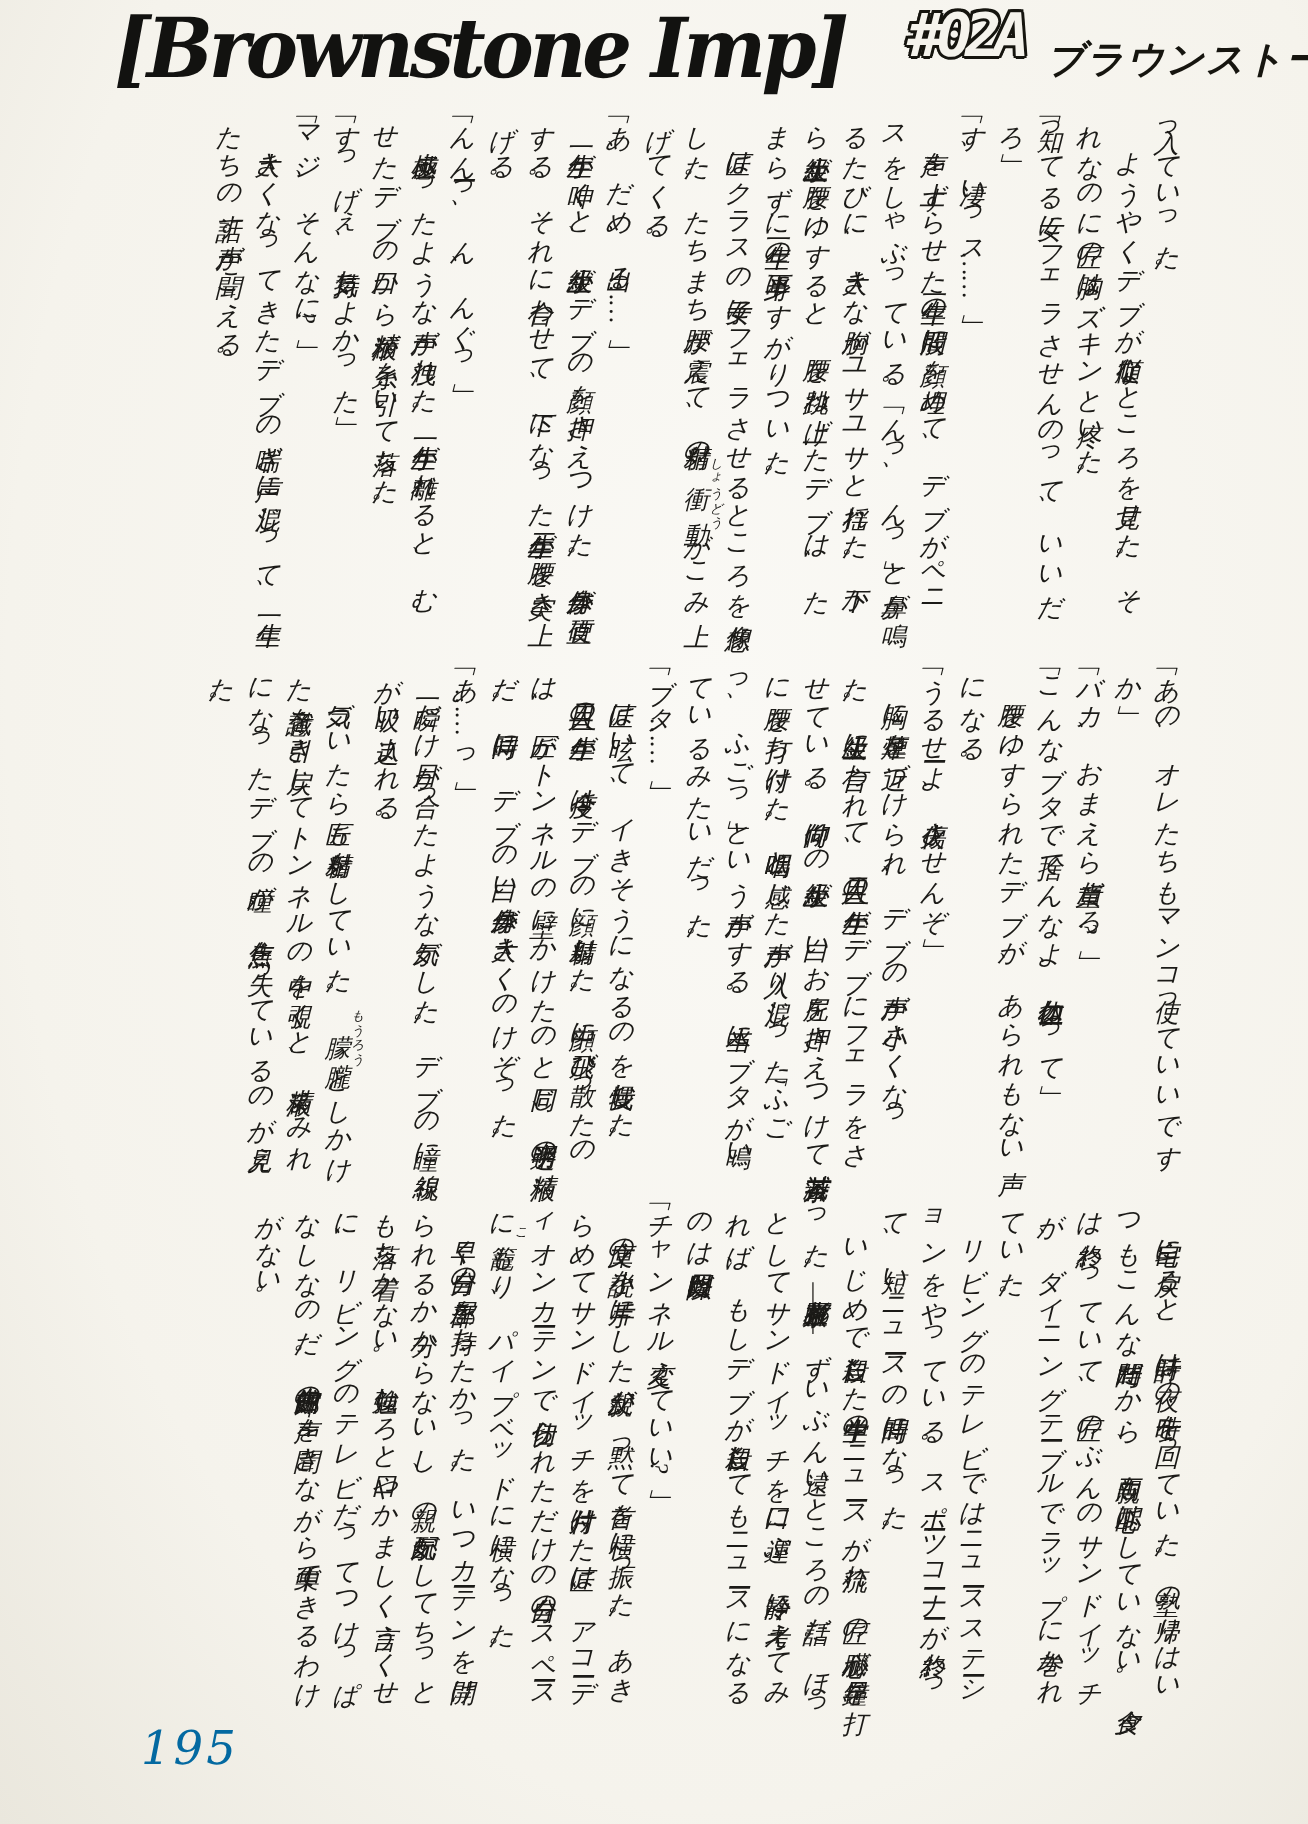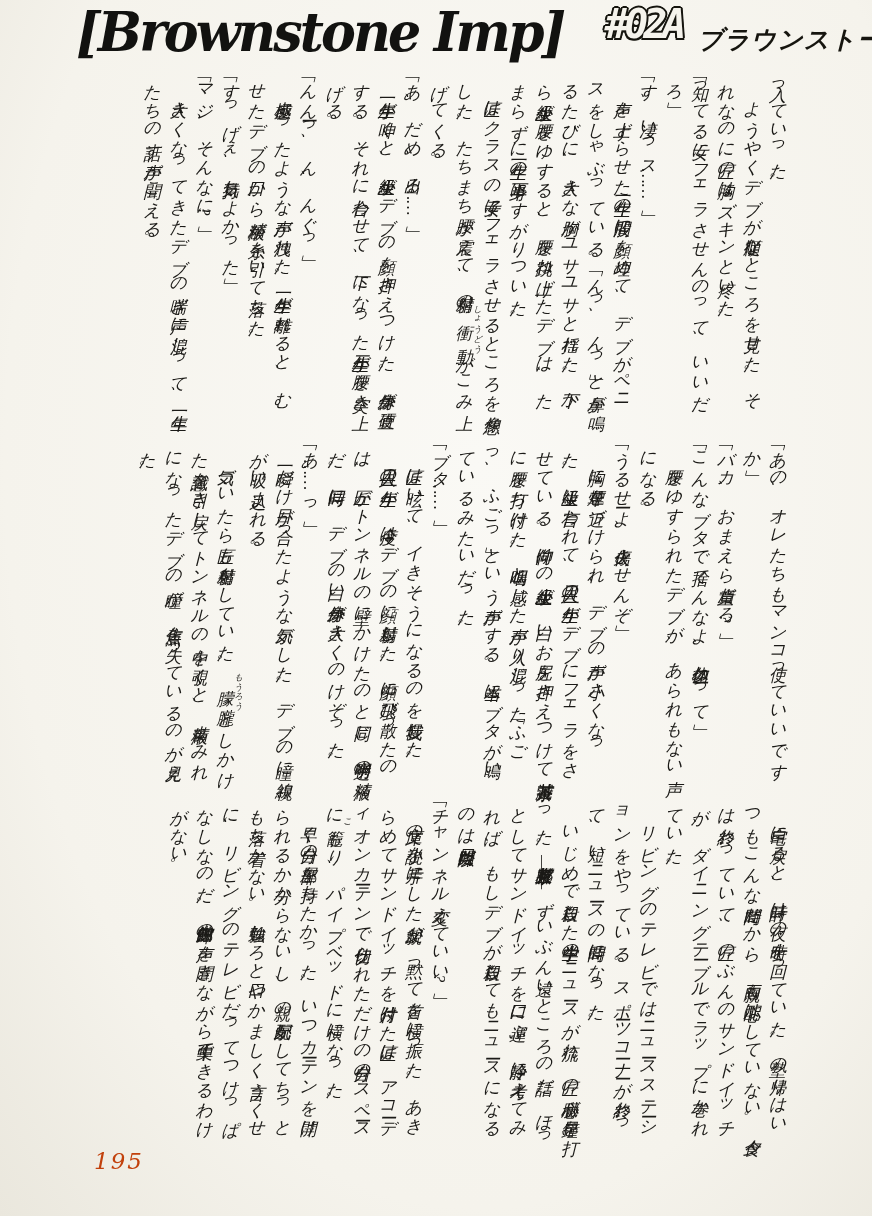--- a/index.html
+++ b/index.html
@@ -56,21 +56,21 @@
   .band-2 { top: 440px; }
   .band-3 { top: 797px; }
   .band p { margin: 0; padding: 0; }
   .band p.indent { text-indent: 1em; }
   ruby rt { font-size: 8.5px; letter-spacing: 0; font-weight: 400; }
 
   
   .page-number {
     position: absolute; left: 94px; top: 1148px;
     font-family: "DejaVu Serif", serif;
-    font-size: 23px; letter-spacing: 2px; color: #c2410c;
+    font-size: 31px; letter-spacing: 2px; color: #0369a1;
   }
 </style>
 </head>
 <body style="color: rgb(27, 26, 23);">
 
 <div class="page">
 
   <header class="header">
     <span class="title-en">[Brownstone Imp]</span>
     <span class="episode">#02A</span>

